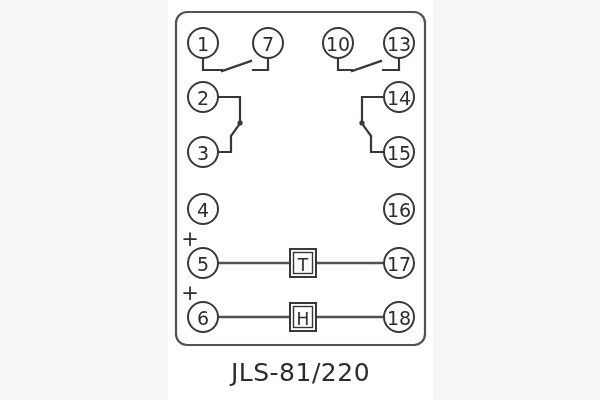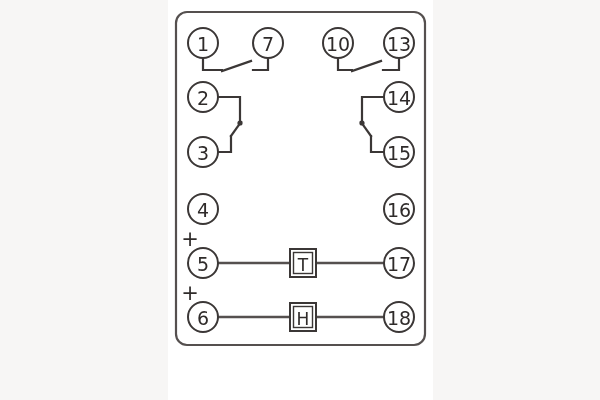--- a/index.html
+++ b/index.html
@@ -156,14 +156,15 @@
       <circle cx="399" cy="263" r="15" fill="#ffffff" stroke="#3b3736" stroke-width="2"></circle>
       <text x="399" y="270.5" text-anchor="middle" font-family="DejaVu Sans, sans-serif" font-size="19" fill="#2f2b2a">17</text>
     </g>
     <g>
       <circle cx="399" cy="317" r="15" fill="#ffffff" stroke="#3b3736" stroke-width="2"></circle>
       <text x="399" y="324.5" text-anchor="middle" font-family="DejaVu Sans, sans-serif" font-size="19" fill="#2f2b2a">18</text>
     </g>
 
   </svg>
 
+  <div class="caption">JLS-81/220</div>
 
 </div>
 
 </body></html>

